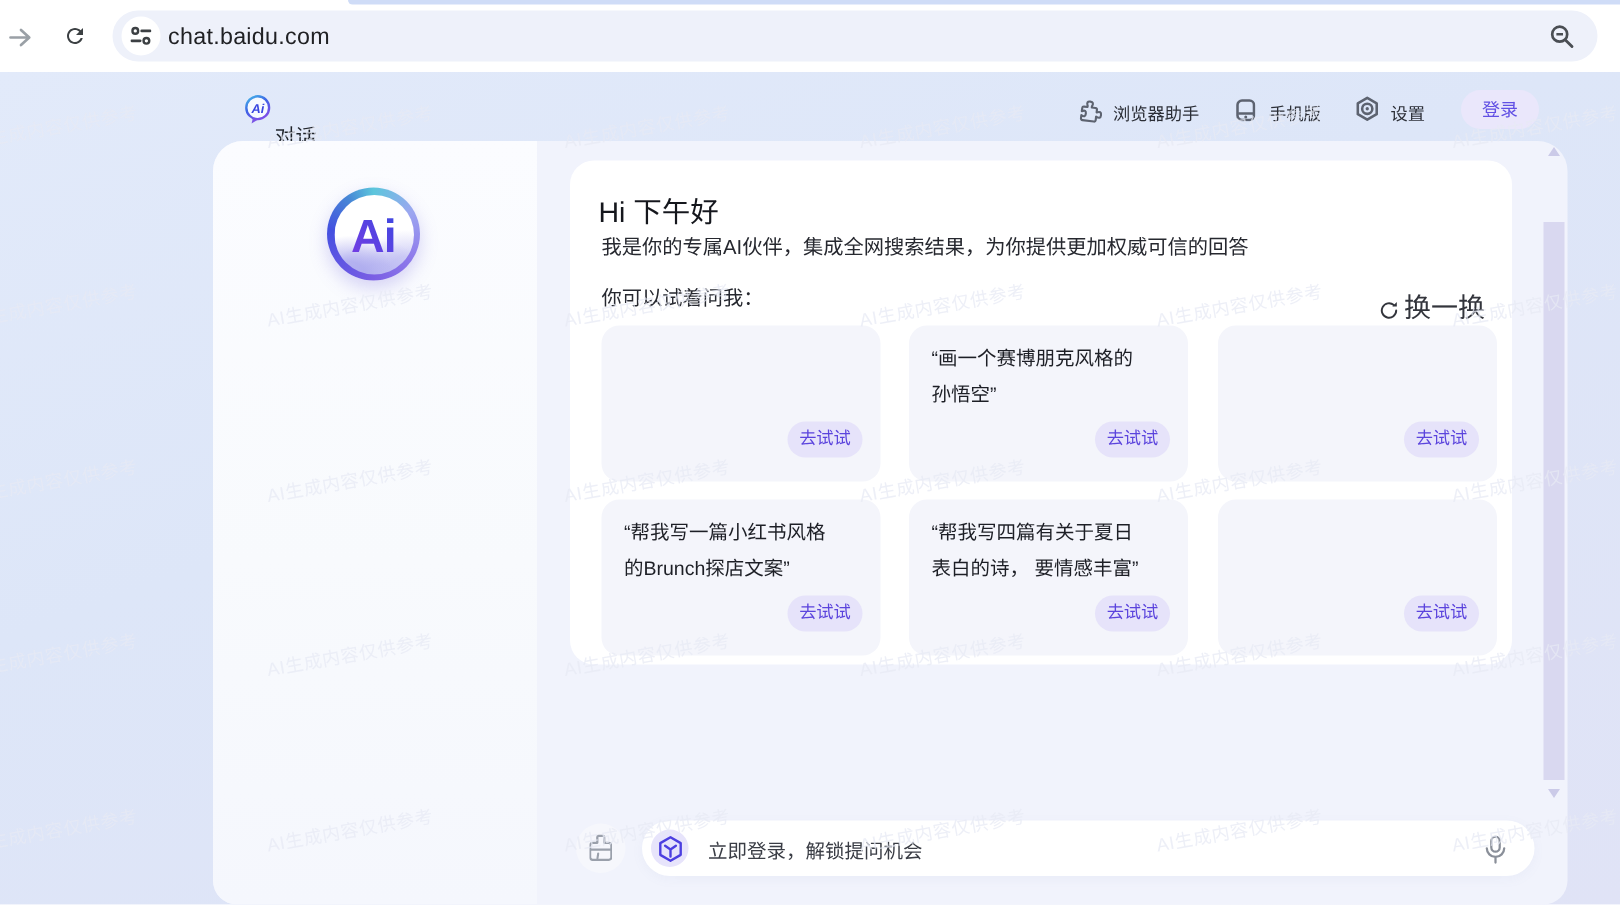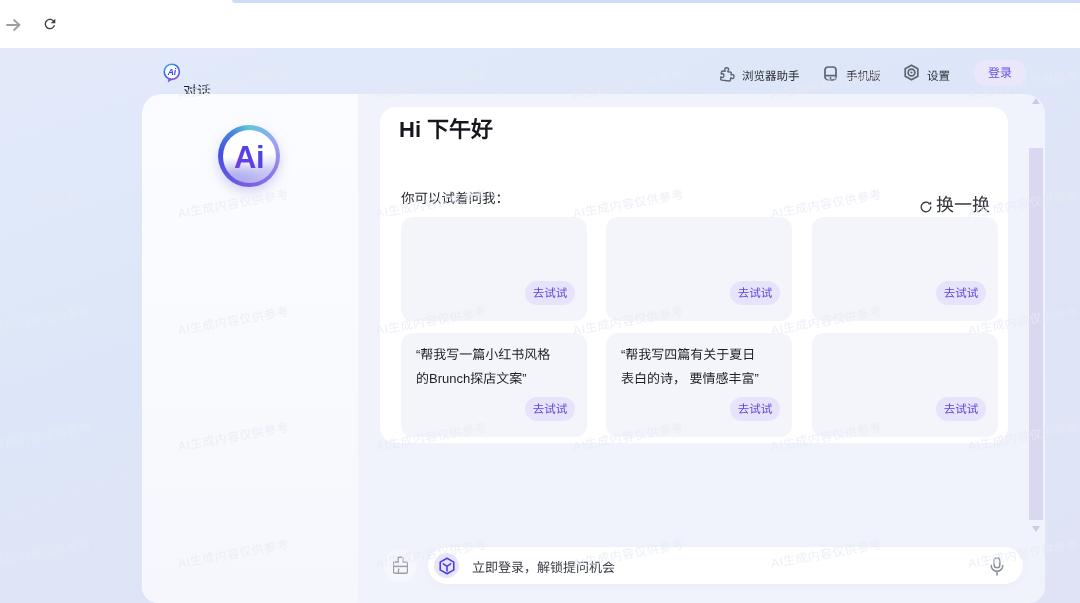--- a/index.html
+++ b/index.html
@@ -38,21 +38,21 @@
                radial-gradient(circle at 90% 100%, rgba(180,178,240,.6) 0 17%, rgba(180,178,240,0) 42%),
                radial-gradient(circle at 50% 38%, #ffffff 60%, #f7f8fe 80%, #ececfb 100%);
              }
   .biglogo .ai { position:absolute; left:0; top:17px; width:62px; text-align:center;
              font-size:31px; font-weight:bold; letter-spacing:-0.5px; line-height:32px;
              background:linear-gradient(225deg,#3b49e0 15%, #7a3be4 85%);
              -webkit-background-clip:text; background-clip:text; color:transparent; }
 
   
   .maincard { position:absolute; left:238px; top:13px; width:628px; height:336px; background:#fff; border-radius:16px; }
-  .hi { position:absolute; left:19px; top:4px; font-size:22px; font-weight:bold; color:#15171d; }
+  .hi { position:absolute; left:19px; top:19px; font-size:19px; font-weight:normal; color:#15171d; }
   .sub { position:absolute; left:21px; top:46px; font-size:13.5px; color:#26282f; }
   .ask { position:absolute; left:21px; top:80px; font-size:13.5px; color:#26282f; }
   .refresh-r { position:absolute; right:18px; top:83px; font-size:18px; color:#33353c; }
 
   .sgcard { position:absolute; width:186px; height:104px; background:#f4f5fb; border-radius:12px; }
   .sgcard .t { position:absolute; left:15px; top:10px; width:147px; font-size:13px; line-height:24px; color:#1d1f26; }
   .trybtn { position:absolute; right:12px; bottom:16px; width:50px; height:24px; background:#e6e3fa;
             border-radius:12px; color:#5b44dd; font-size:11.5px; text-align:center; line-height:24px;margin-top:20px; }
 
   
@@ -76,20 +76,36 @@
 </head>
 <body>
 
 <div class="browser">
   <svg class="abs" style="left:6px;top:18px" width="15" height="14" viewBox="0 0 15 14">
     <path d="M1 7 H13 M8 2 L13.5 7 L8 12" fill="none" stroke="#9aa0a6" stroke-width="1.8" stroke-linecap="round" stroke-linejoin="round"></path>
   </svg>
   <svg class="abs" style="left:42px;top:16px" width="16" height="16" viewBox="0 0 24 24">
     <path d="M17.65 6.35C16.2 4.9 14.21 4 12 4c-4.42 0-7.99 3.58-8 8s3.57 8 8 8c3.73 0 6.84-2.55 7.73-6h-2.08c-.82 2.33-3.04 4-5.65 4-3.31 0-6-2.69-6-6s2.69-6 6-6c1.66 0 3.14.69 4.22 1.78L13 11h7V4l-2.35 2.35z" fill="#3c4043"></path>
   </svg>
+  <div class="omnibox">
+    <div class="tunecircle">
+      <svg class="abs" style="left:6px;top:6px" width="14" height="14" viewBox="0 0 14 14">
+        <circle cx="3.2" cy="3.6" r="1.9" fill="none" stroke="#3c4043" stroke-width="1.6"></circle>
+        <line x1="7.5" y1="3.6" x2="13" y2="3.6" stroke="#3c4043" stroke-width="1.9" stroke-linecap="round"></line>
+        <circle cx="10.6" cy="10.2" r="1.9" fill="none" stroke="#3c4043" stroke-width="1.6"></circle>
+        <line x1="0.8" y1="10.2" x2="6.4" y2="10.2" stroke="#3c4043" stroke-width="1.9" stroke-linecap="round"></line>
+      </svg>
+    </div>
+    <div class="url">chat.baidu.com</div>
+    <svg class="abs" style="left:958px;top:9px" width="17" height="17" viewBox="0 0 17 17">
+      <circle cx="6.8" cy="6.8" r="5" fill="none" stroke="#4a4e53" stroke-width="1.8"></circle>
+      <line x1="10.6" y1="10.6" x2="15" y2="15" stroke="#4a4e53" stroke-width="1.9" stroke-linecap="round"></line>
+      <line x1="4.6" y1="6.8" x2="9" y2="6.8" stroke="#4a4e53" stroke-width="1.7"></line>
+    </svg>
+  </div>
   <div class="tabsliver"></div>
 </div>
 
 <div class="page">
 
   <svg class="abs" style="left:163px;top:15px" width="18" height="20" viewBox="0 0 18 20">
     <defs>
       <linearGradient id="lg1" x1="0" y1="0" x2="0.6" y2="1">
         <stop offset="0" stop-color="#45bce8"></stop>
           <stop offset="0.5" stop-color="#3f63e6"></stop>
@@ -128,31 +144,33 @@
   <div class="frame">
     <div class="sidebar">
       <div class="biglogo">
         <div class="inner"></div>
         <div class="ai">Ai</div>
       </div>
     </div>
 
     <div class="maincard">
       <div class="hi">Hi 下午好</div>
+      <div class="sub">我是你的专属AI伙伴，集成全网搜索结果，为你提供更加权威可信的回答</div>
       <div class="ask">你可以试着问我：</div>
       <div class="refresh-r">
         <svg style="vertical-align:-2px;margin-right:4px" width="12" height="12" viewBox="0 0 12 12">
           <path d="M10.8 6 A4.8 4.8 0 1 1 9.2 2.4" fill="none" stroke="#33353c" stroke-width="1.3" stroke-linecap="round"></path>
           <path d="M11.2 0.4 L11.2 3.4 L8.2 3.4 Z" fill="#33353c"></path>
         </svg>换一换</div>
 
       <div class="sgcard" style="left:21px;top:110px">
         <div class="trybtn">去试试</div>
       </div>
       <div class="sgcard" style="left:226px;top:110px">
+        <div class="t">“画一个赛博朋克风格的孙悟空”</div>
         <div class="trybtn">去试试</div>
       </div>
       <div class="sgcard" style="left:432px;top:110px">
         <div class="trybtn">去试试</div>
       </div>
       <div class="sgcard" style="left:21px;top:226px">
         <div class="t">“帮我写一篇小红书风格的Brunch探店文案”</div>
         <div class="trybtn">去试试</div>
       </div>
       <div class="sgcard" style="left:226px;top:226px">

